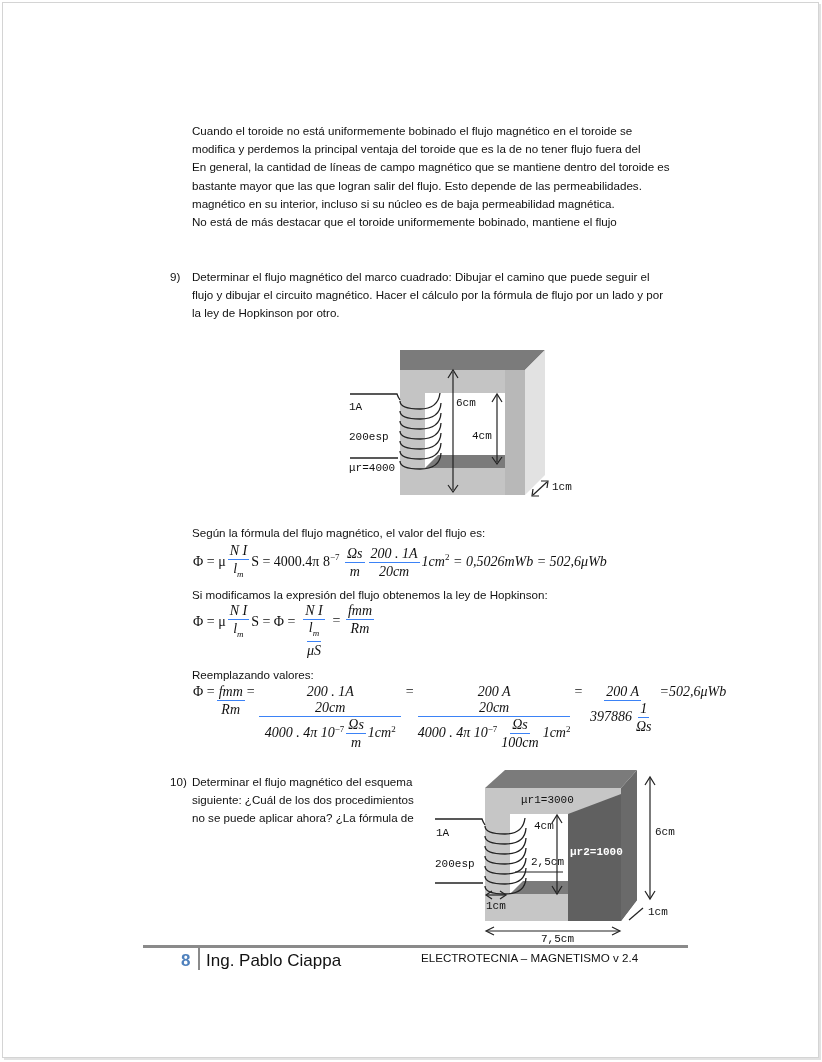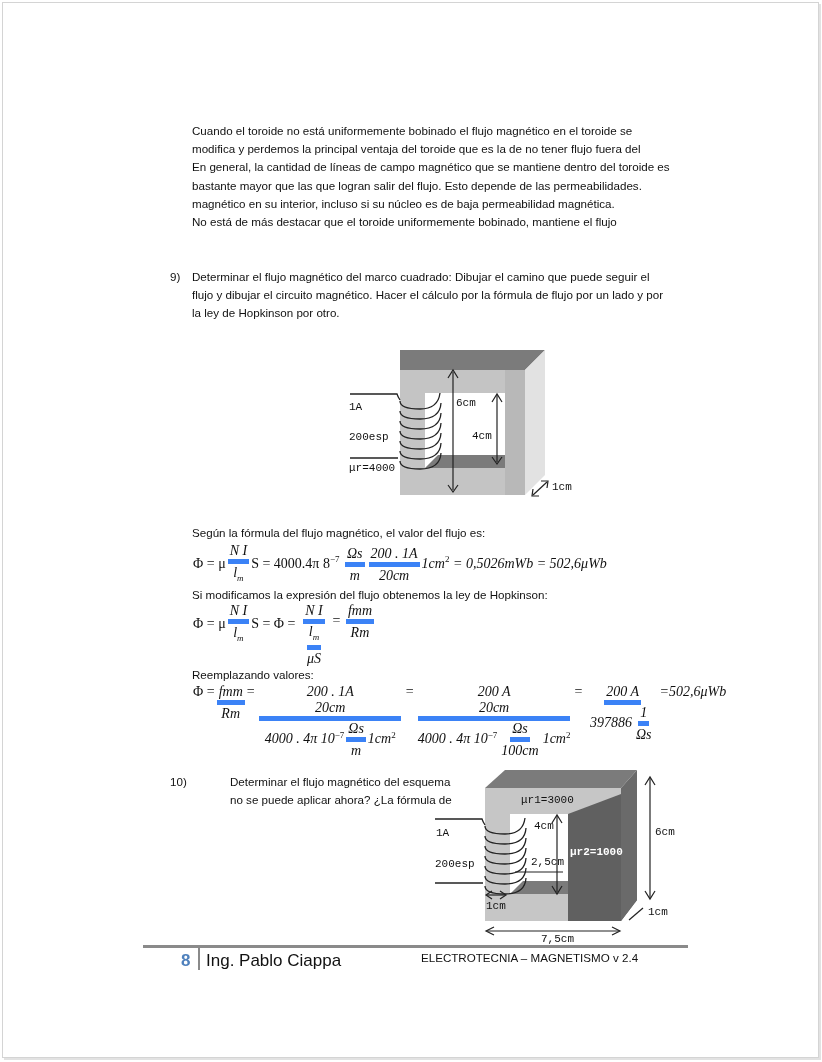--- a/index.html
+++ b/index.html
@@ -6,21 +6,21 @@
   body { width: 822px; height: 1062px; position: relative; overflow: hidden;
          font-family: "Liberation Sans", "DejaVu Sans", sans-serif; color: #111; }
   .page-frame { position: absolute; left: 2px; top: 2px; width: 815px; height: 1054px;
                 border: 1px solid #d4d4d4; box-shadow: 2px 2px 0 #e2e2e2; background: #fff; }
   .para { position: absolute; left: 192px; width: 500px; font-size: 11.6px; line-height: 18.2px; margin: 0; }
   .item { position: absolute; font-size: 11.6px; line-height: 18.2px; }
   .item .num { position: absolute; left: 0; top: 0; }
   .item .txt { position: absolute; left: 22px; top: 0; }
   .math { position: absolute; font-family: "Liberation Serif", "DejaVu Serif", serif; font-size: 14px; white-space: nowrap; }
   .frac { display: inline-flex; flex-direction: column; align-items: center; vertical-align: middle; margin: 0 2px; }
-  .frac > .n { padding: 0 2px; border-bottom: 5px solid #3b82f6; line-height: 16px; }
+  .frac > .n { padding: 0 2px; border-bottom: 1px solid #3b82f6; line-height: 16px; }
   .frac > .d { padding: 0 2px; line-height: 17px; }
   i { font-style: italic; }
   sup { font-size: 9px; }
   sub { font-size: 9px; }
   .label { position: absolute; font-size: 11px; font-family: Liberation Mono, monospace; white-space: nowrap; }
   .footer-line { position: absolute; left: 143px; top: 945px; width: 545px; height: 3px; background: #8a8a8a; }
   .footer-sep { position: absolute; left: 198px; top: 948px; width: 2px; height: 22px; background: #8a8a8a; }
   .page-num { position: absolute; left: 181px; top: 951px; font-size: 17px; font-weight: bold; color: #4f81bd; }
   .footer-author { position: absolute; left: 206px; top: 951px; font-size: 17px; }
   .footer-title { position: absolute; left: 421px; top: 951px; font-size: 11.6px; }
@@ -154,22 +154,23 @@
       <span class="n"><i>200 A</i></span>
       <span class="d" style="white-space:nowrap;"><i>397886</i><span class="frac">
           <span class="n"><i>1</i></span>
           <span class="d"><i>Ωs</i></span>
         </span></span>
     </span><i>=502,6μWb</i>
 </div>
 
 <div class="item" style="left:170px; top:773px; width:260px; height:80px;">
   <span class="num">10)</span>
-  <div class="txt" style="width:240px;margin-left:38px;">
+  <div class="txt" style="width:240px;">
     <div>Determinar el flujo magnético del esquema</div>
+    <div>siguiente: ¿Cuál de los dos procedimientos</div>
     <div>no se puede aplicar ahora? ¿La fórmula de</div>
   </div>
 </div>
 
 <svg style="position:absolute; left:425px; top:768px;" width="280" height="185">
   <polygon points="60,20 80,2 212,2 196,20" fill="#7b7b7b"></polygon>
   <rect x="60" y="20" width="136" height="133" fill="#c6c6c6"></rect>
   <rect x="85" y="46" width="58" height="80" fill="#ffffff"></rect>
   <polygon points="85,126 143,126 143,113 98,113" fill="#7b7b7b"></polygon>
   <polygon points="143,46 212,20 212,132 196,153 143,153" fill="#606060"></polygon>

